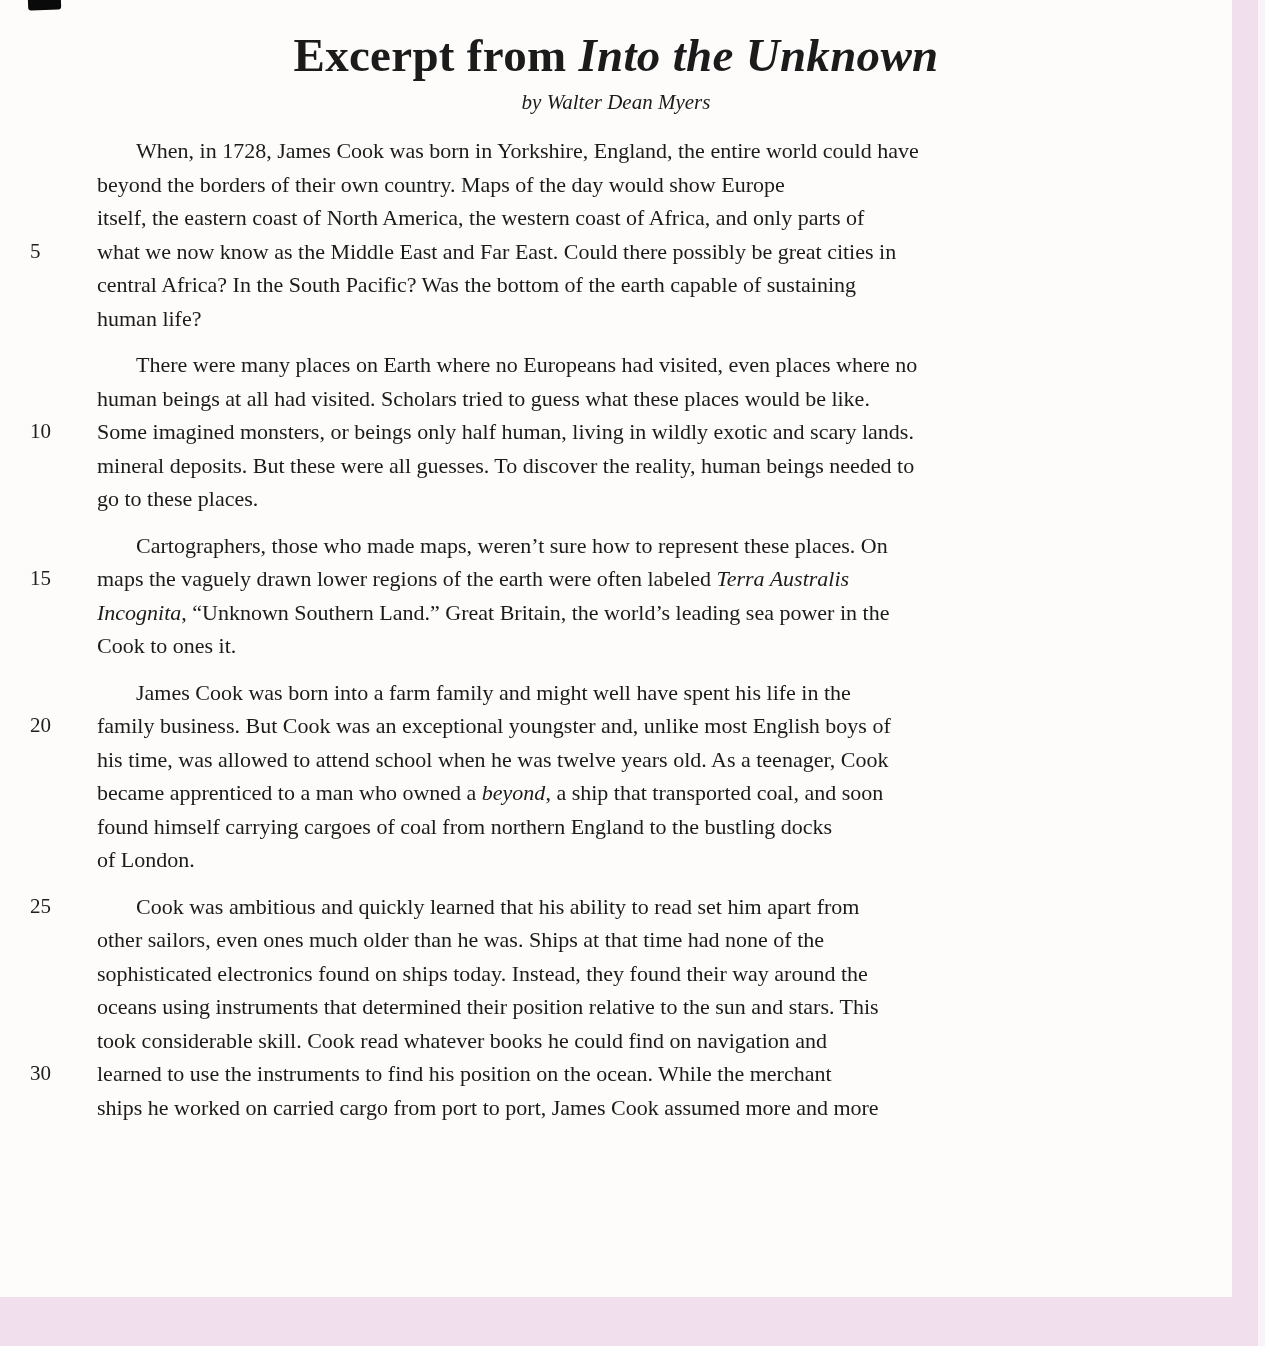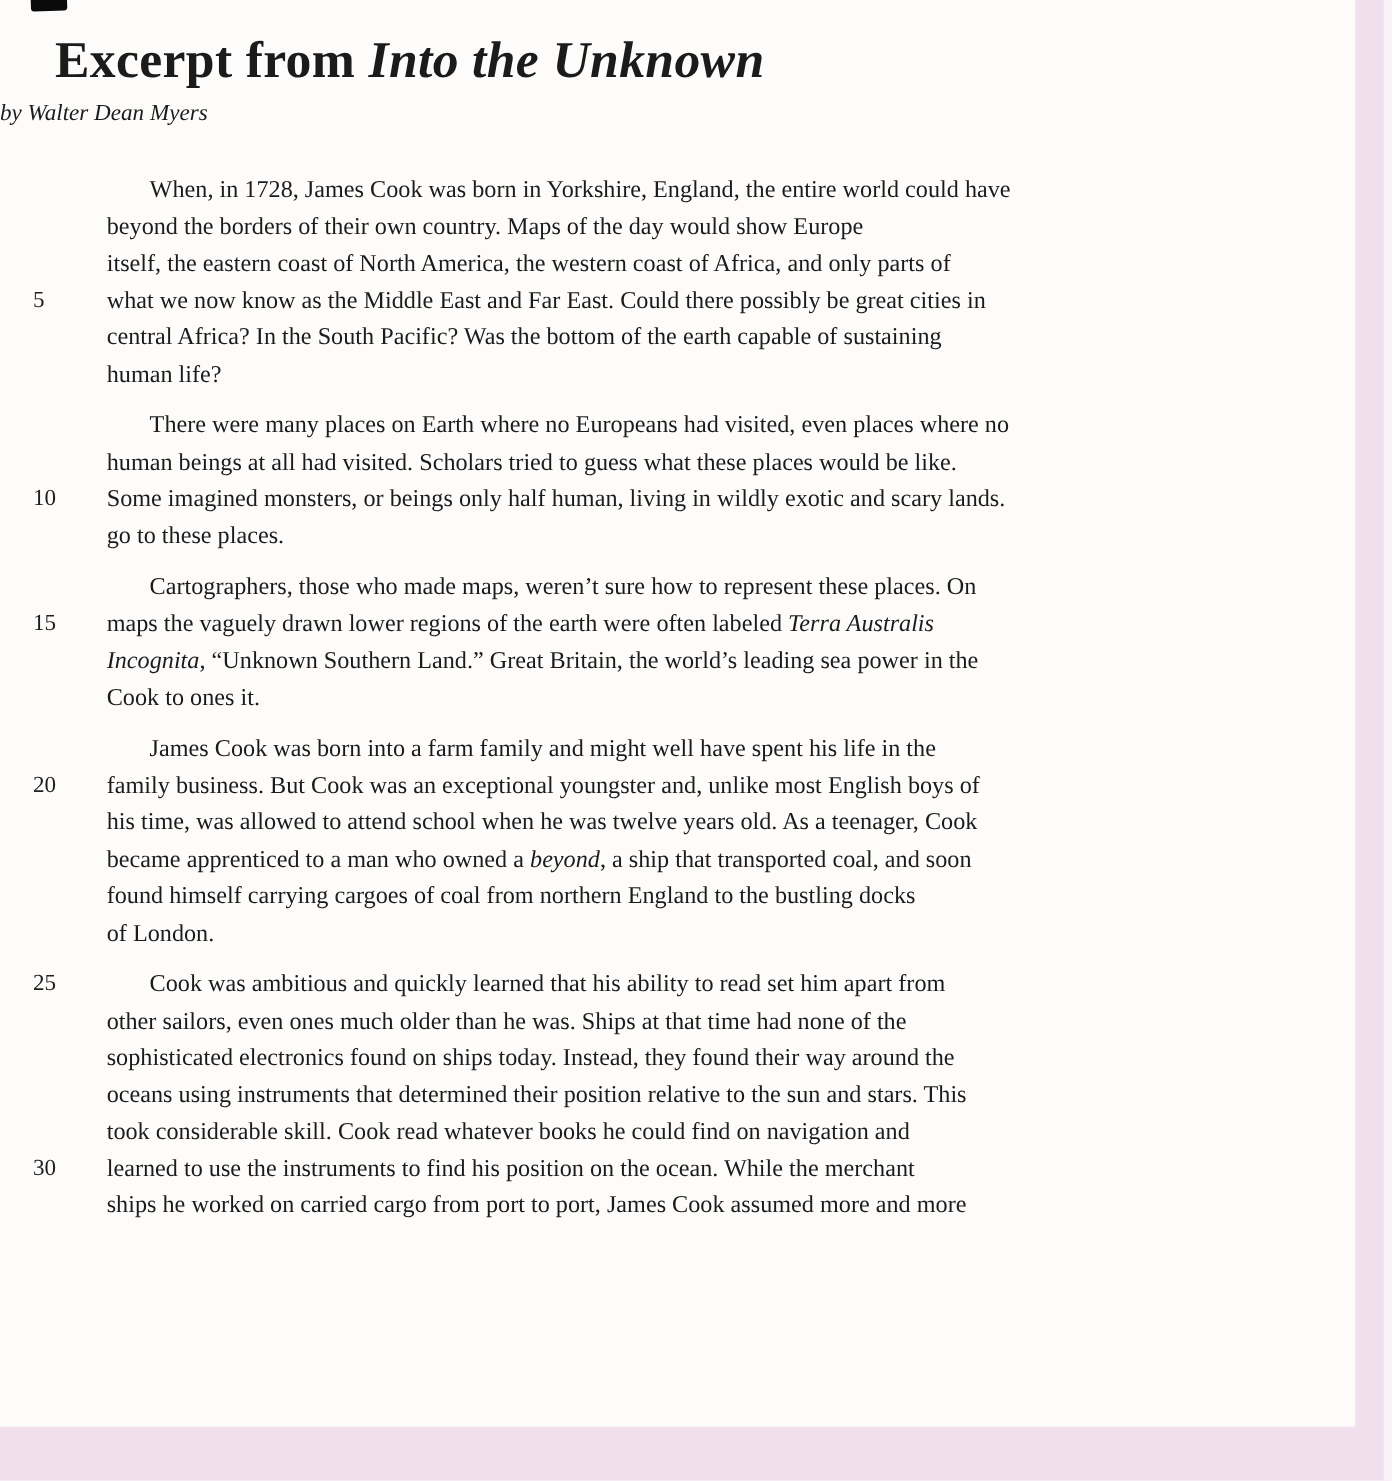--- a/index.html
+++ b/index.html
@@ -34,34 +34,35 @@
     border-radius: 3px;
     transform: rotate(-2deg);
   }
   .content {
     position: absolute;
     left: 0; top: 0;
     width: 1232px;
   }
   .title {
     margin: 28px 50px 0 50px;
-    text-align: left;
+    text-align: center;
     font-size: 47px;
     font-weight: 700;
     letter-spacing: 0.3px;
     line-height: 1.15;
   }
   .title em { font-style: italic; }
   .byline {
+    text-align: center;
     font-style: italic;
     font-size: 21px;
     margin-top: 8px;
   }
   .passage {
-    margin-top: 40px;
+    margin-top: 19px;
     padding-left: 97px;
     padding-right: 51px;
     font-size: 22px;
   }
   .paragraph { margin: 0 0 13px 0; }
   .line {
     position: relative;
     height: 33.5px;
     line-height: 33.5px;
     white-space: nowrap;
@@ -92,20 +93,21 @@
         <div class="line"><span>beyond the borders of their own country. Maps of the day would show Europe</span></div>
         <div class="line"><span>itself, the eastern coast of North America, the western coast of Africa, and only parts of</span></div>
         <div class="line"><span class="linenum">5</span><span>what we now know as the Middle East and Far East. Could there possibly be great cities in</span></div>
         <div class="line"><span>central Africa? In the South Pacific? Was the bottom of the earth capable of sustaining</span></div>
         <div class="line"><span>human life?</span></div>
       </div>
       <div class="paragraph">
         <div class="line first"><span>There were many places on Earth where no Europeans had visited, even places where no</span></div>
         <div class="line"><span>human beings at all had visited. Scholars tried to guess what these places would be like.</span></div>
         <div class="line"><span class="linenum">10</span><span>Some imagined monsters, or beings only half human, living in wildly exotic and scary lands.</span></div>
+        <div class="line"><span>mineral deposits. But these were all guesses. To discover the reality, human beings needed to</span></div>
         <div class="line"><span>go to these places.</span></div>
       </div>
       <div class="paragraph">
         <div class="line first"><span>Cartographers, those who made maps, weren’t sure how to represent these places. On</span></div>
         <div class="line"><span class="linenum">15</span><span>maps the vaguely drawn lower regions of the earth were often labeled </span><em>Terra Australis</em></div>
         <div class="line"><em>Incognita</em><span>, “Unknown Southern Land.” Great Britain, the world’s leading sea power in the</span></div>
         <div class="line"><span>Cook to ones it.</span></div>
       </div>
       <div class="paragraph">
         <div class="line first"><span>James Cook was born into a farm family and might well have spent his life in the</span></div>

